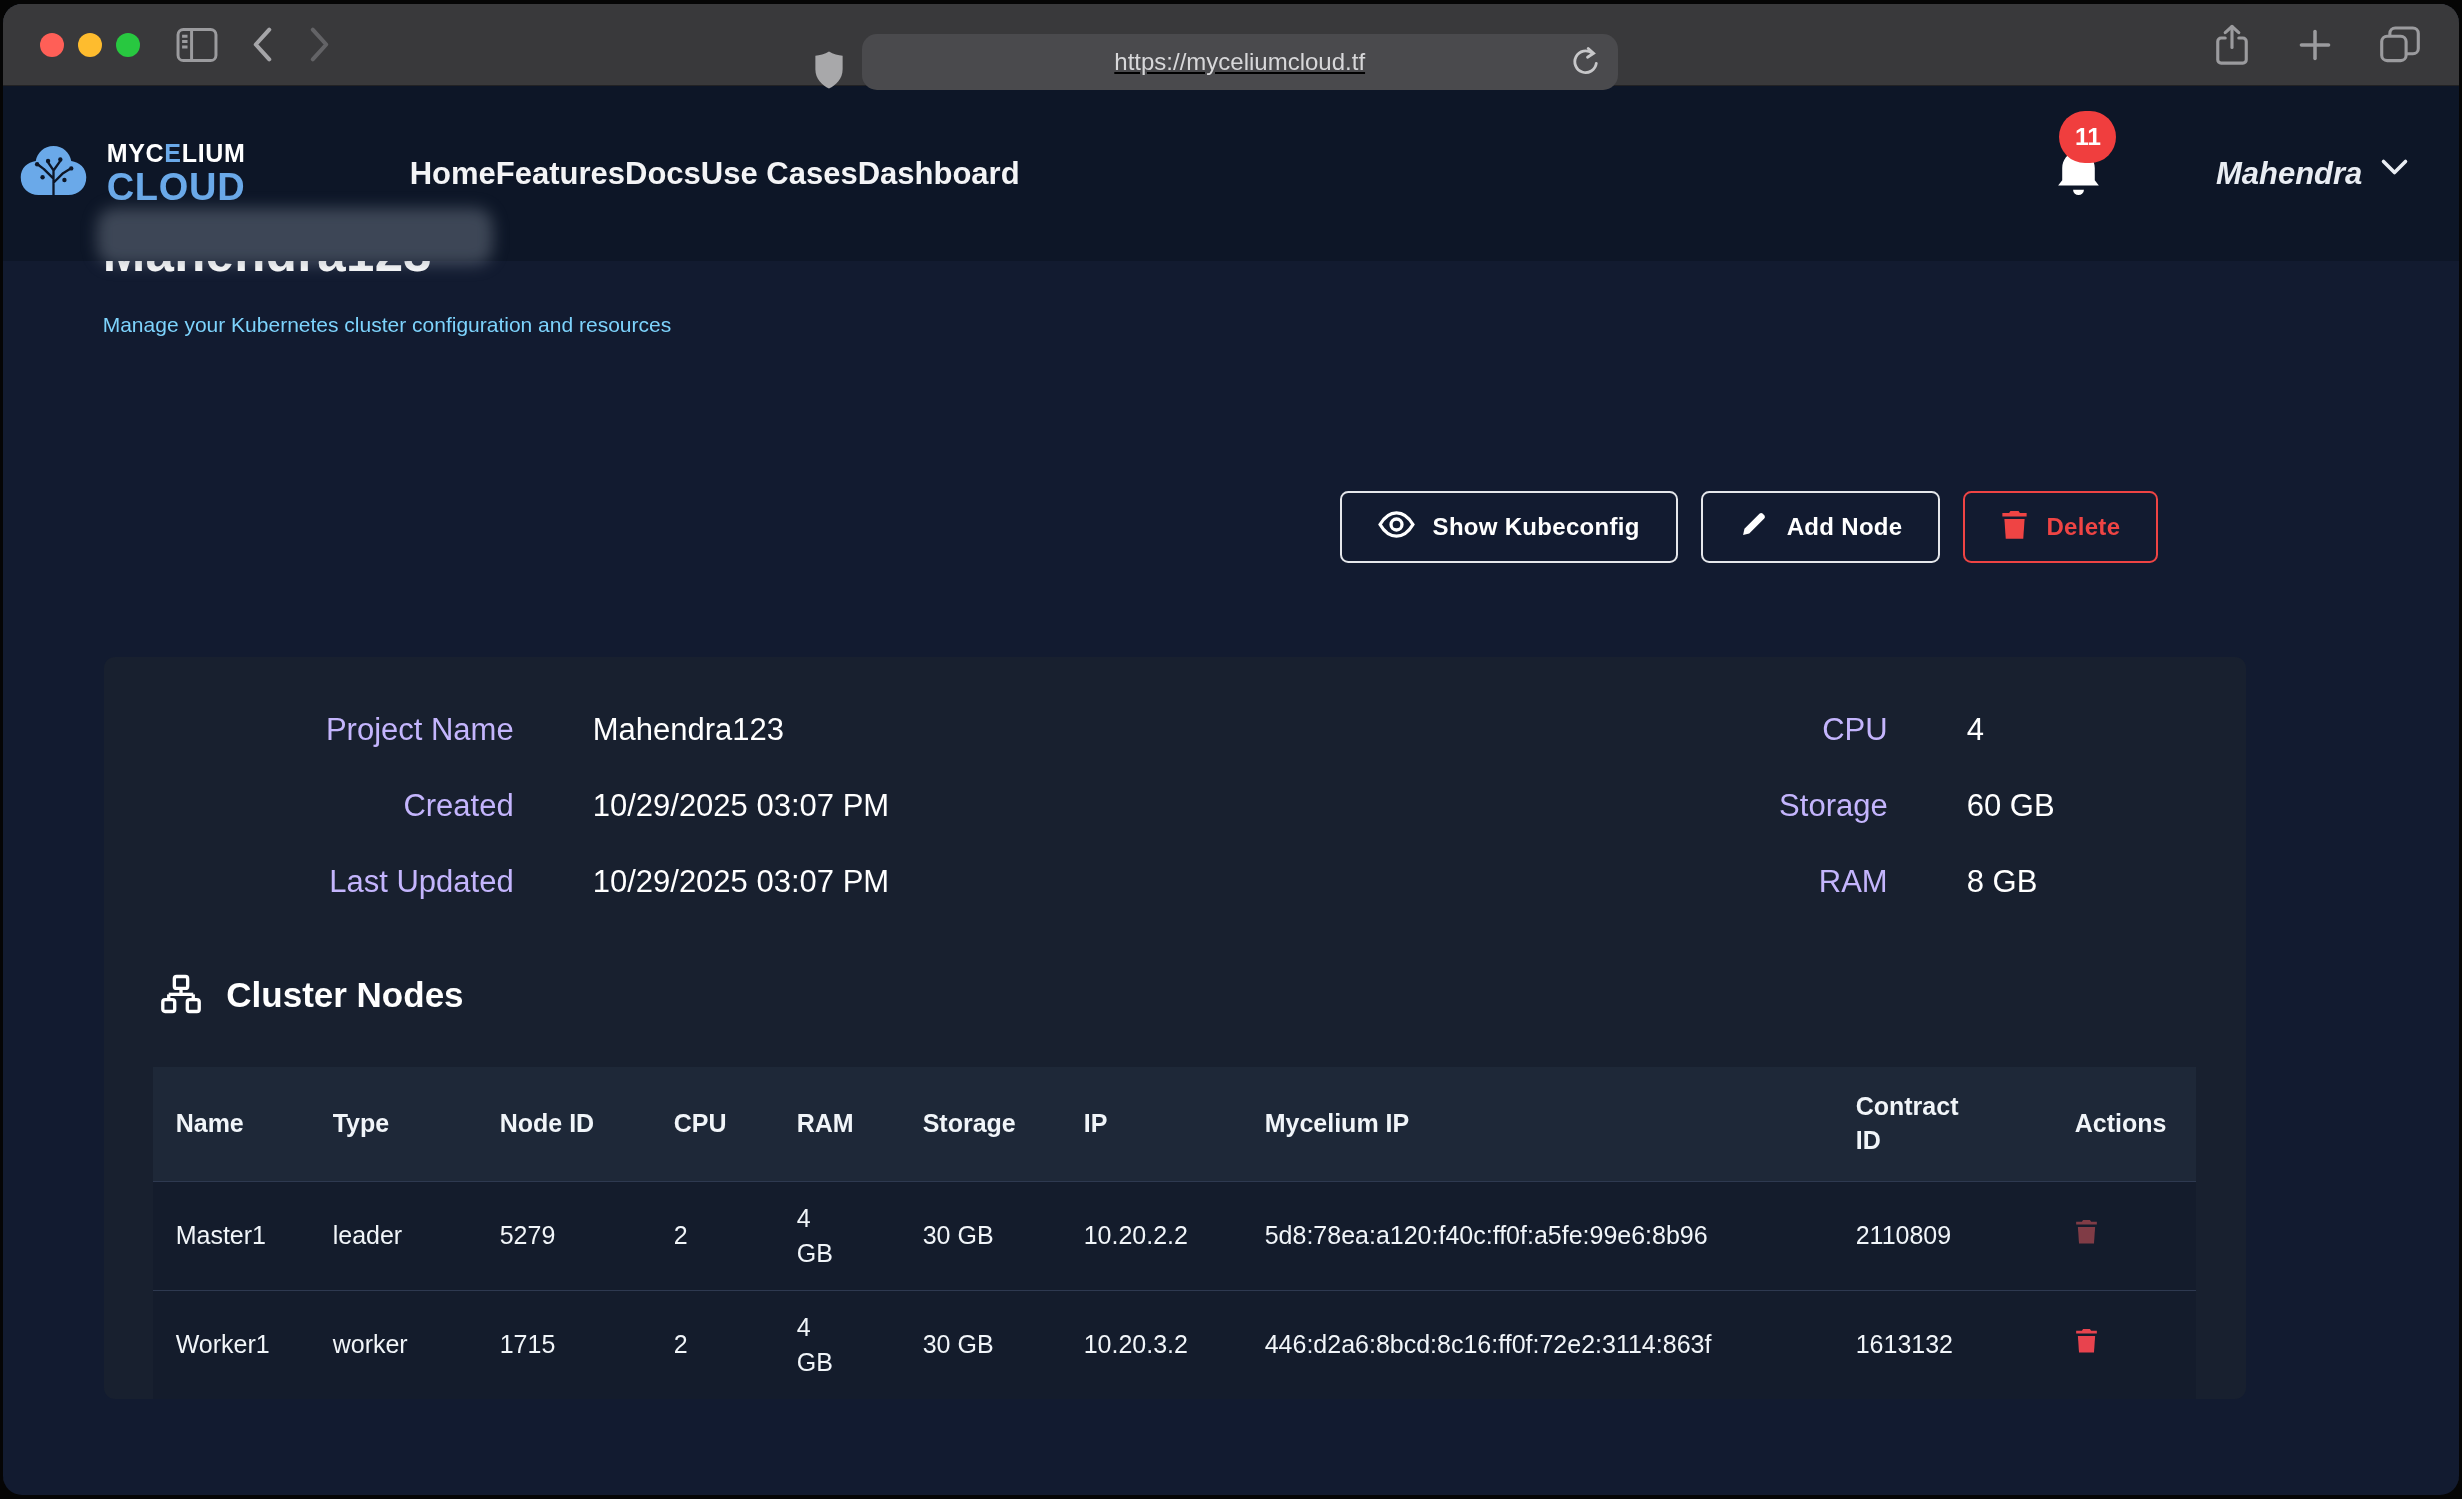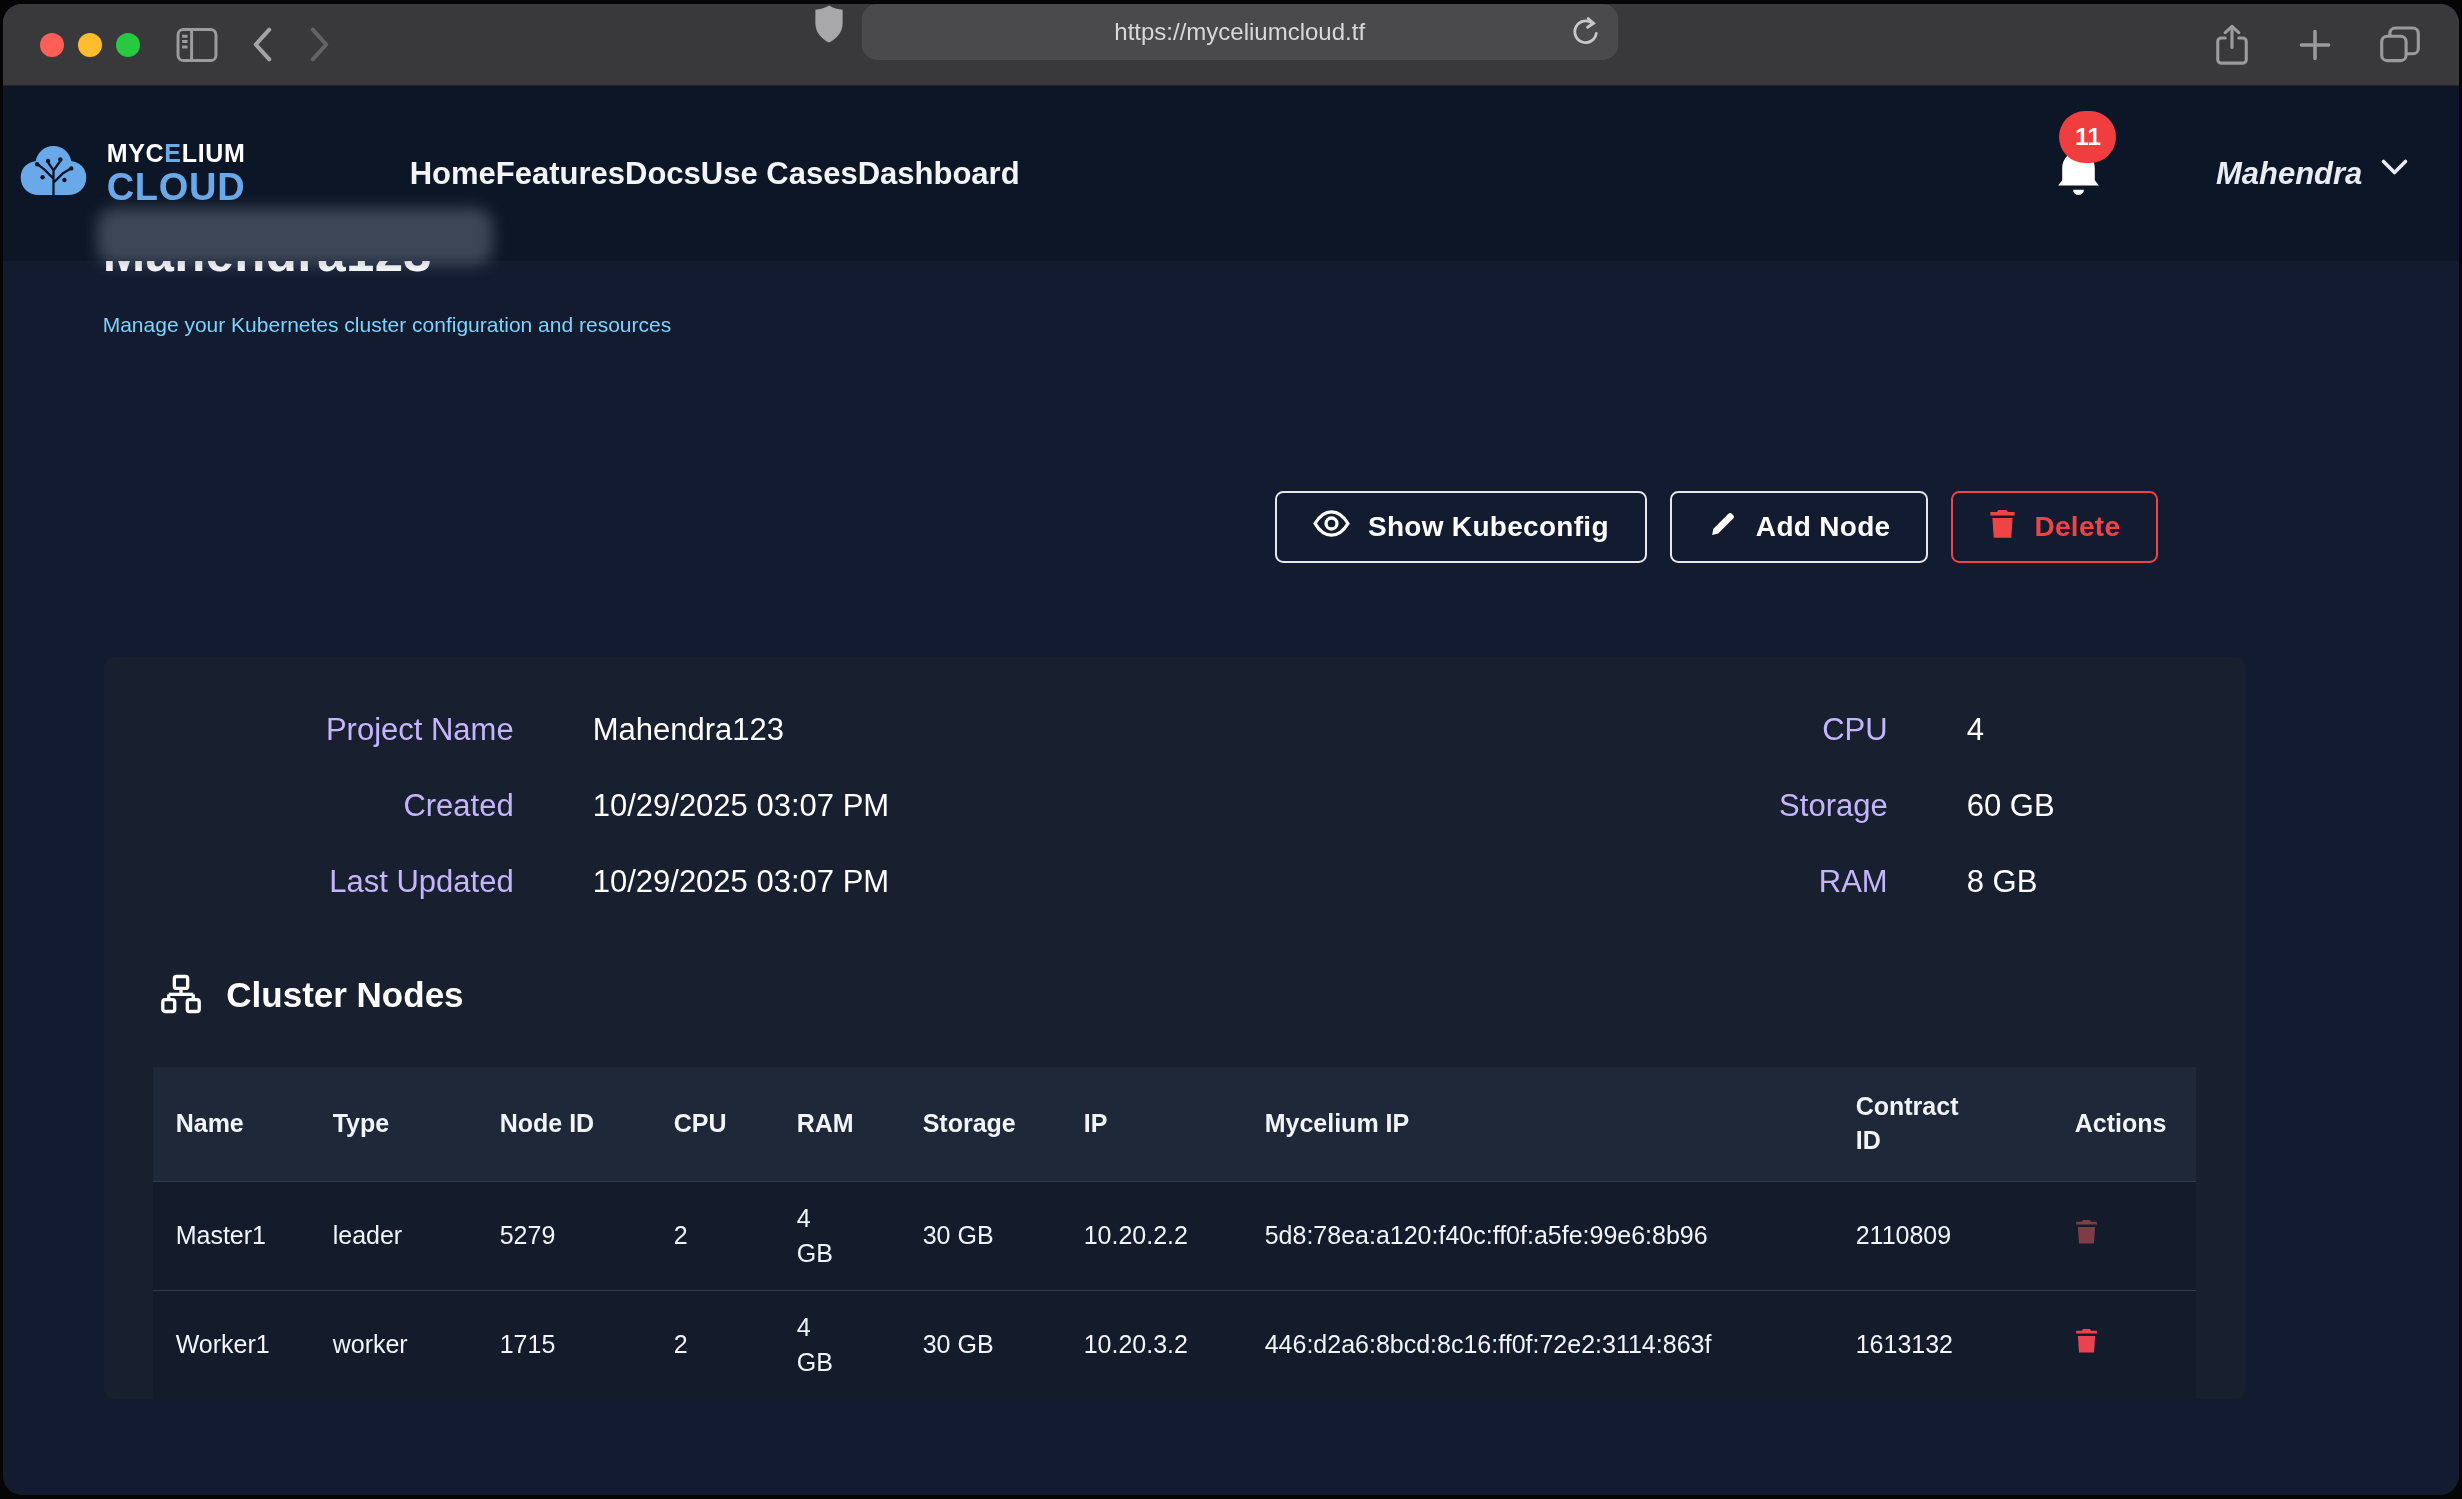--- a/index.html
+++ b/index.html
@@ -23,21 +23,21 @@
   }
   .traffic { display:flex; gap:14.4px; margin-left:37px; }
   .light { width:24px; height:24px; border-radius:50%; }
   .light.red { background:#ff5f57; }
   .light.yellow { background:#febc2e; }
   .light.green { background:#28c840; }
   .chrome-btn { background:none; border:none; display:flex; align-items:center; justify-content:center; cursor:pointer; }
   .chrome svg { display:block; }
   .sidebar-toggle { margin-left:36px; }
   .nav-arrows { display:flex; gap:30px; margin-left:31px; }
-  .url-wrap { position:absolute; left:811px; top:0; height:86px; display:flex; align-items:flex-start; gap:18px; }
+  .url-wrap { position:absolute; left:811px; top:0; height:86px; display:flex; align-items:flex-end; gap:18px;text-decoration:underline; }
   .url-bar {
     width:756px; height:56px; background:#4a4a4d; border-radius:15px;
     display:flex; align-items:center; justify-content:center; position:relative;
   }
   .url-text { font-size:24px; color:#d8d8da; }
   .reload-btn { position:absolute; right:16.4px; top:50%; transform:translateY(-50%); }
   .right-tools { position:absolute; right:38px; top:0; height:82px; display:flex; align-items:center; gap:45px; }
 
   
   .navbar {
@@ -73,21 +73,21 @@
   }
   .page-subtitle {
     position:absolute; left:100px; top:309px; z-index:5;
     font-size:21px; color:#7dd3fc;
   }
 
   .actions-row { position:absolute; top:487px; right:301px; display:flex; gap:23px; z-index:5; }
   .action-btn {
     height:72px; display:flex; align-items:center; justify-content:center; gap:18px;
     background:transparent; border:2.1px solid #e5e7eb; border-radius:8.2px;
-    color:#ffffff; font-size:28px; font-weight:bold; font-family:inherit;
+    color:#ffffff; font-size:24px; font-weight:bold; font-family:inherit;
     padding:0 36px; cursor:pointer; letter-spacing:0.3px;
   }
   .action-btn.danger { border-color:#ef4444; color:#ef4444; }
 
   
   .card {
     position:absolute; left:101px; top:653px; width:2142px; height:742px;
     background:#18202f; border-radius:11px; z-index:5;
   }
   .details {

